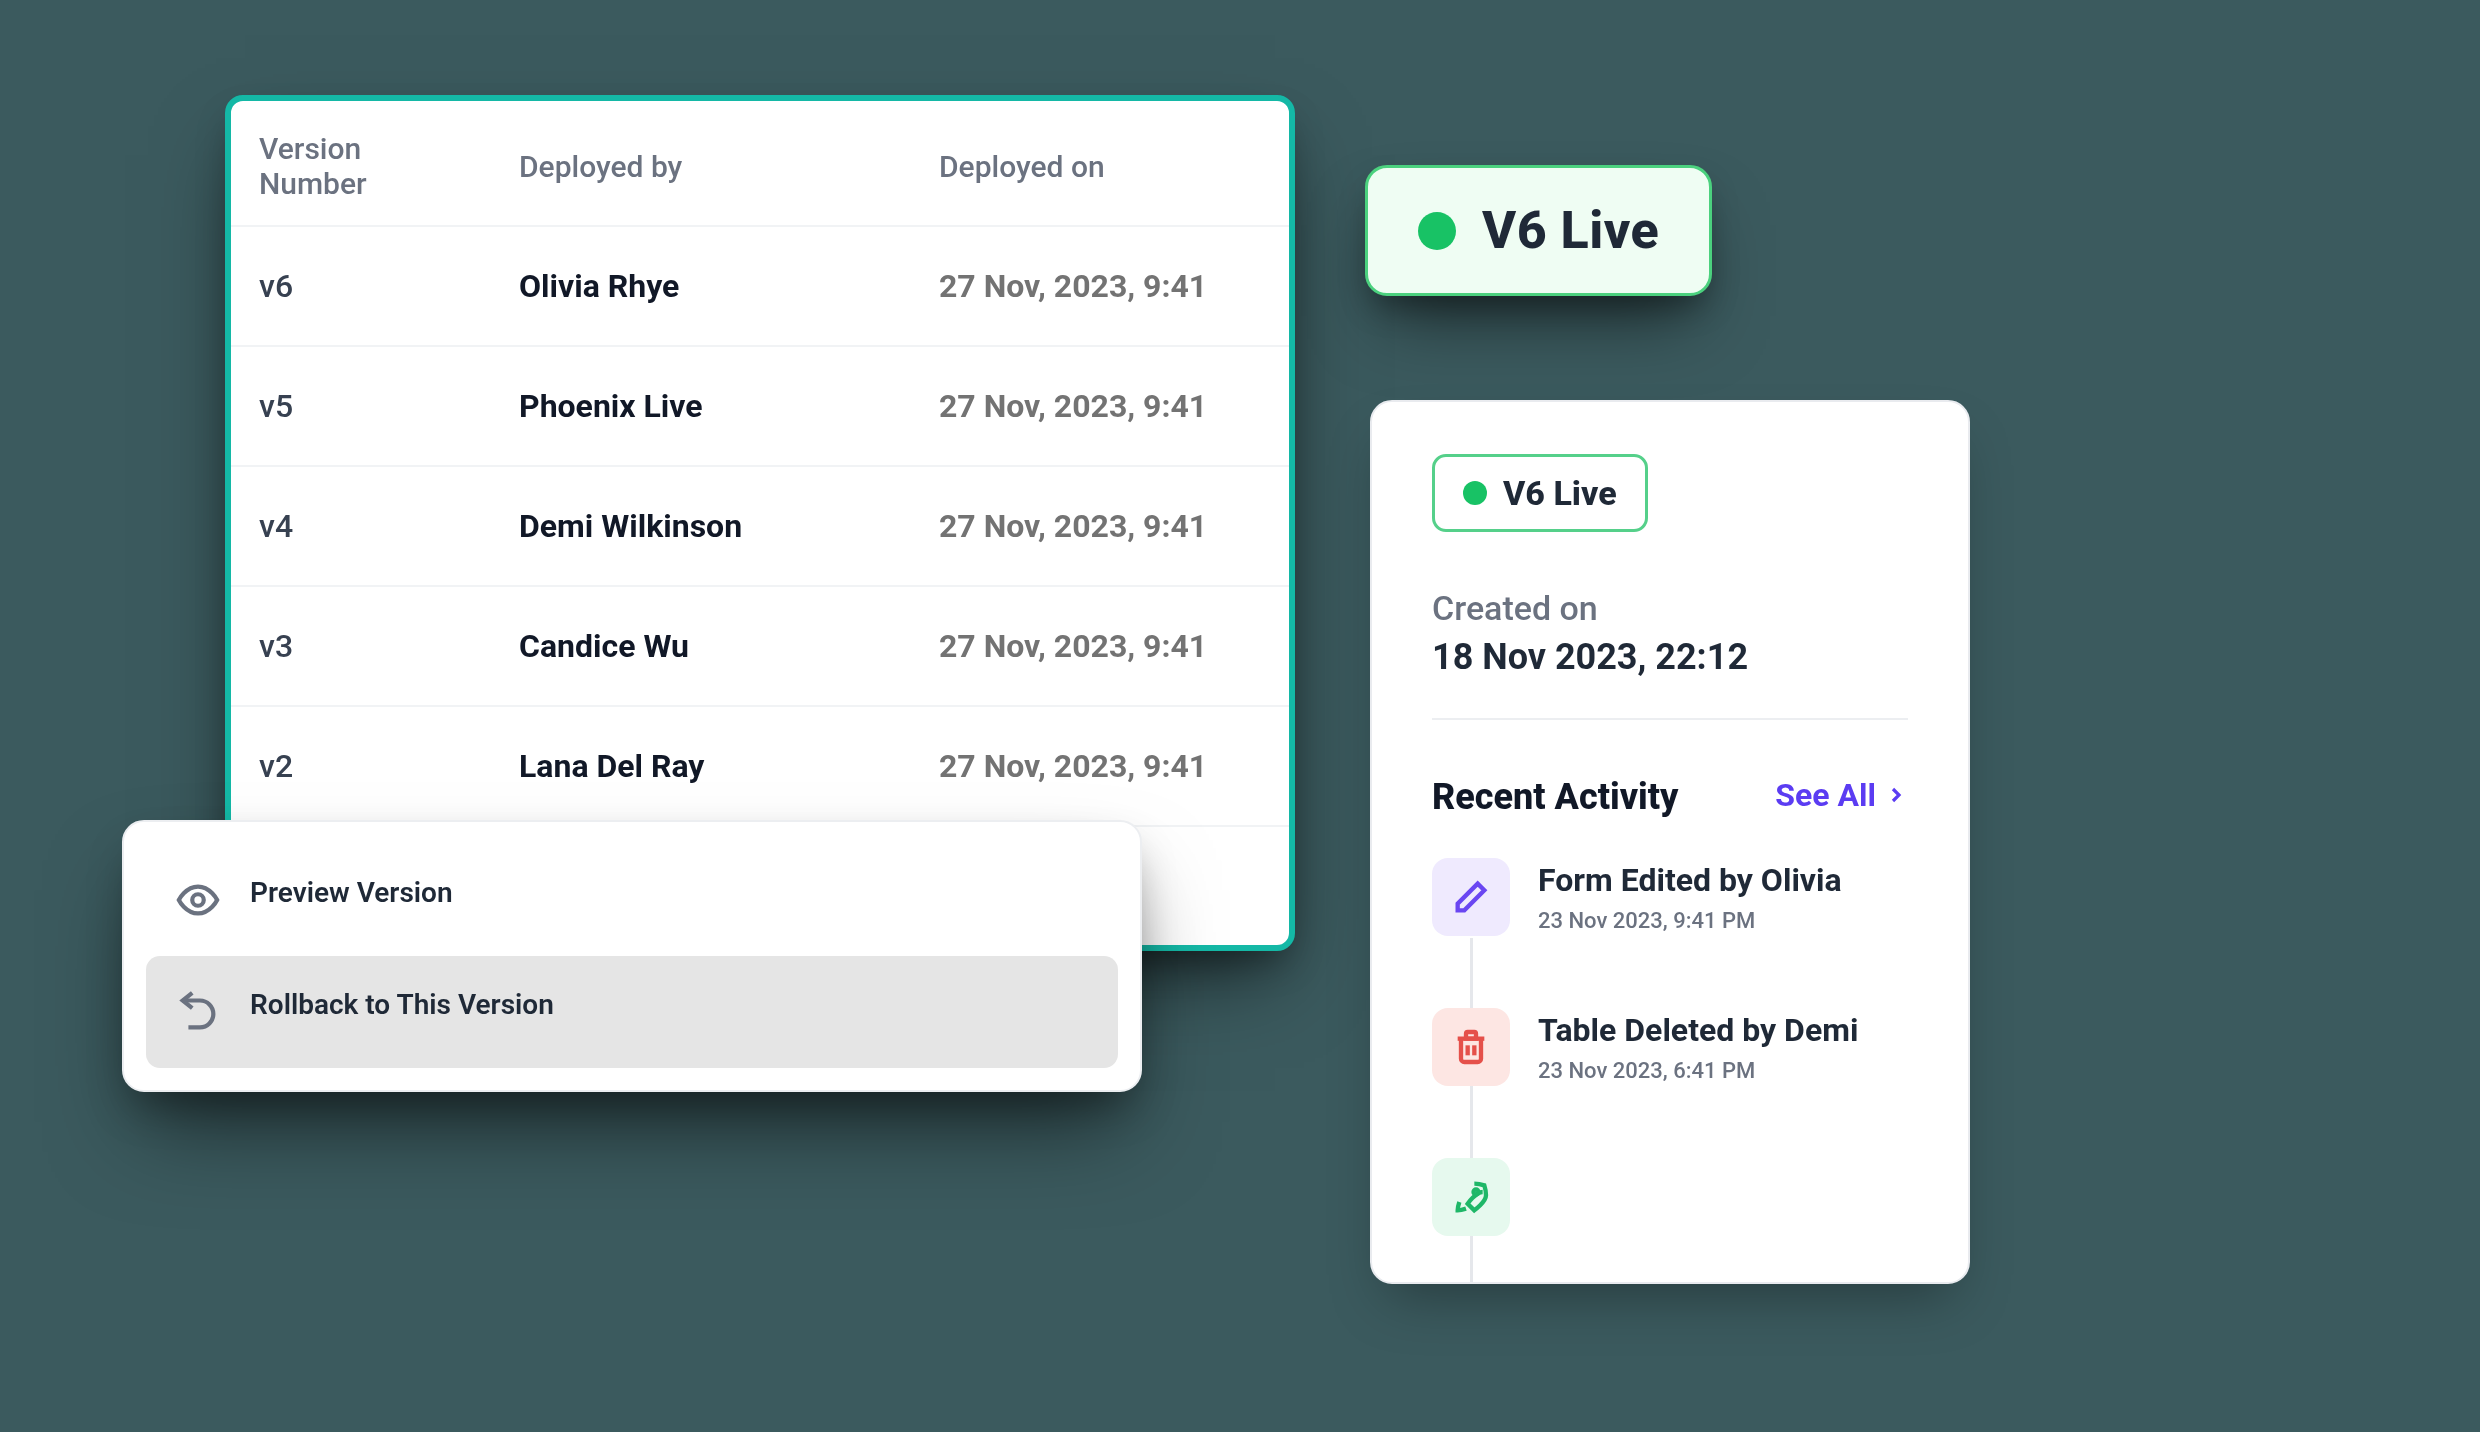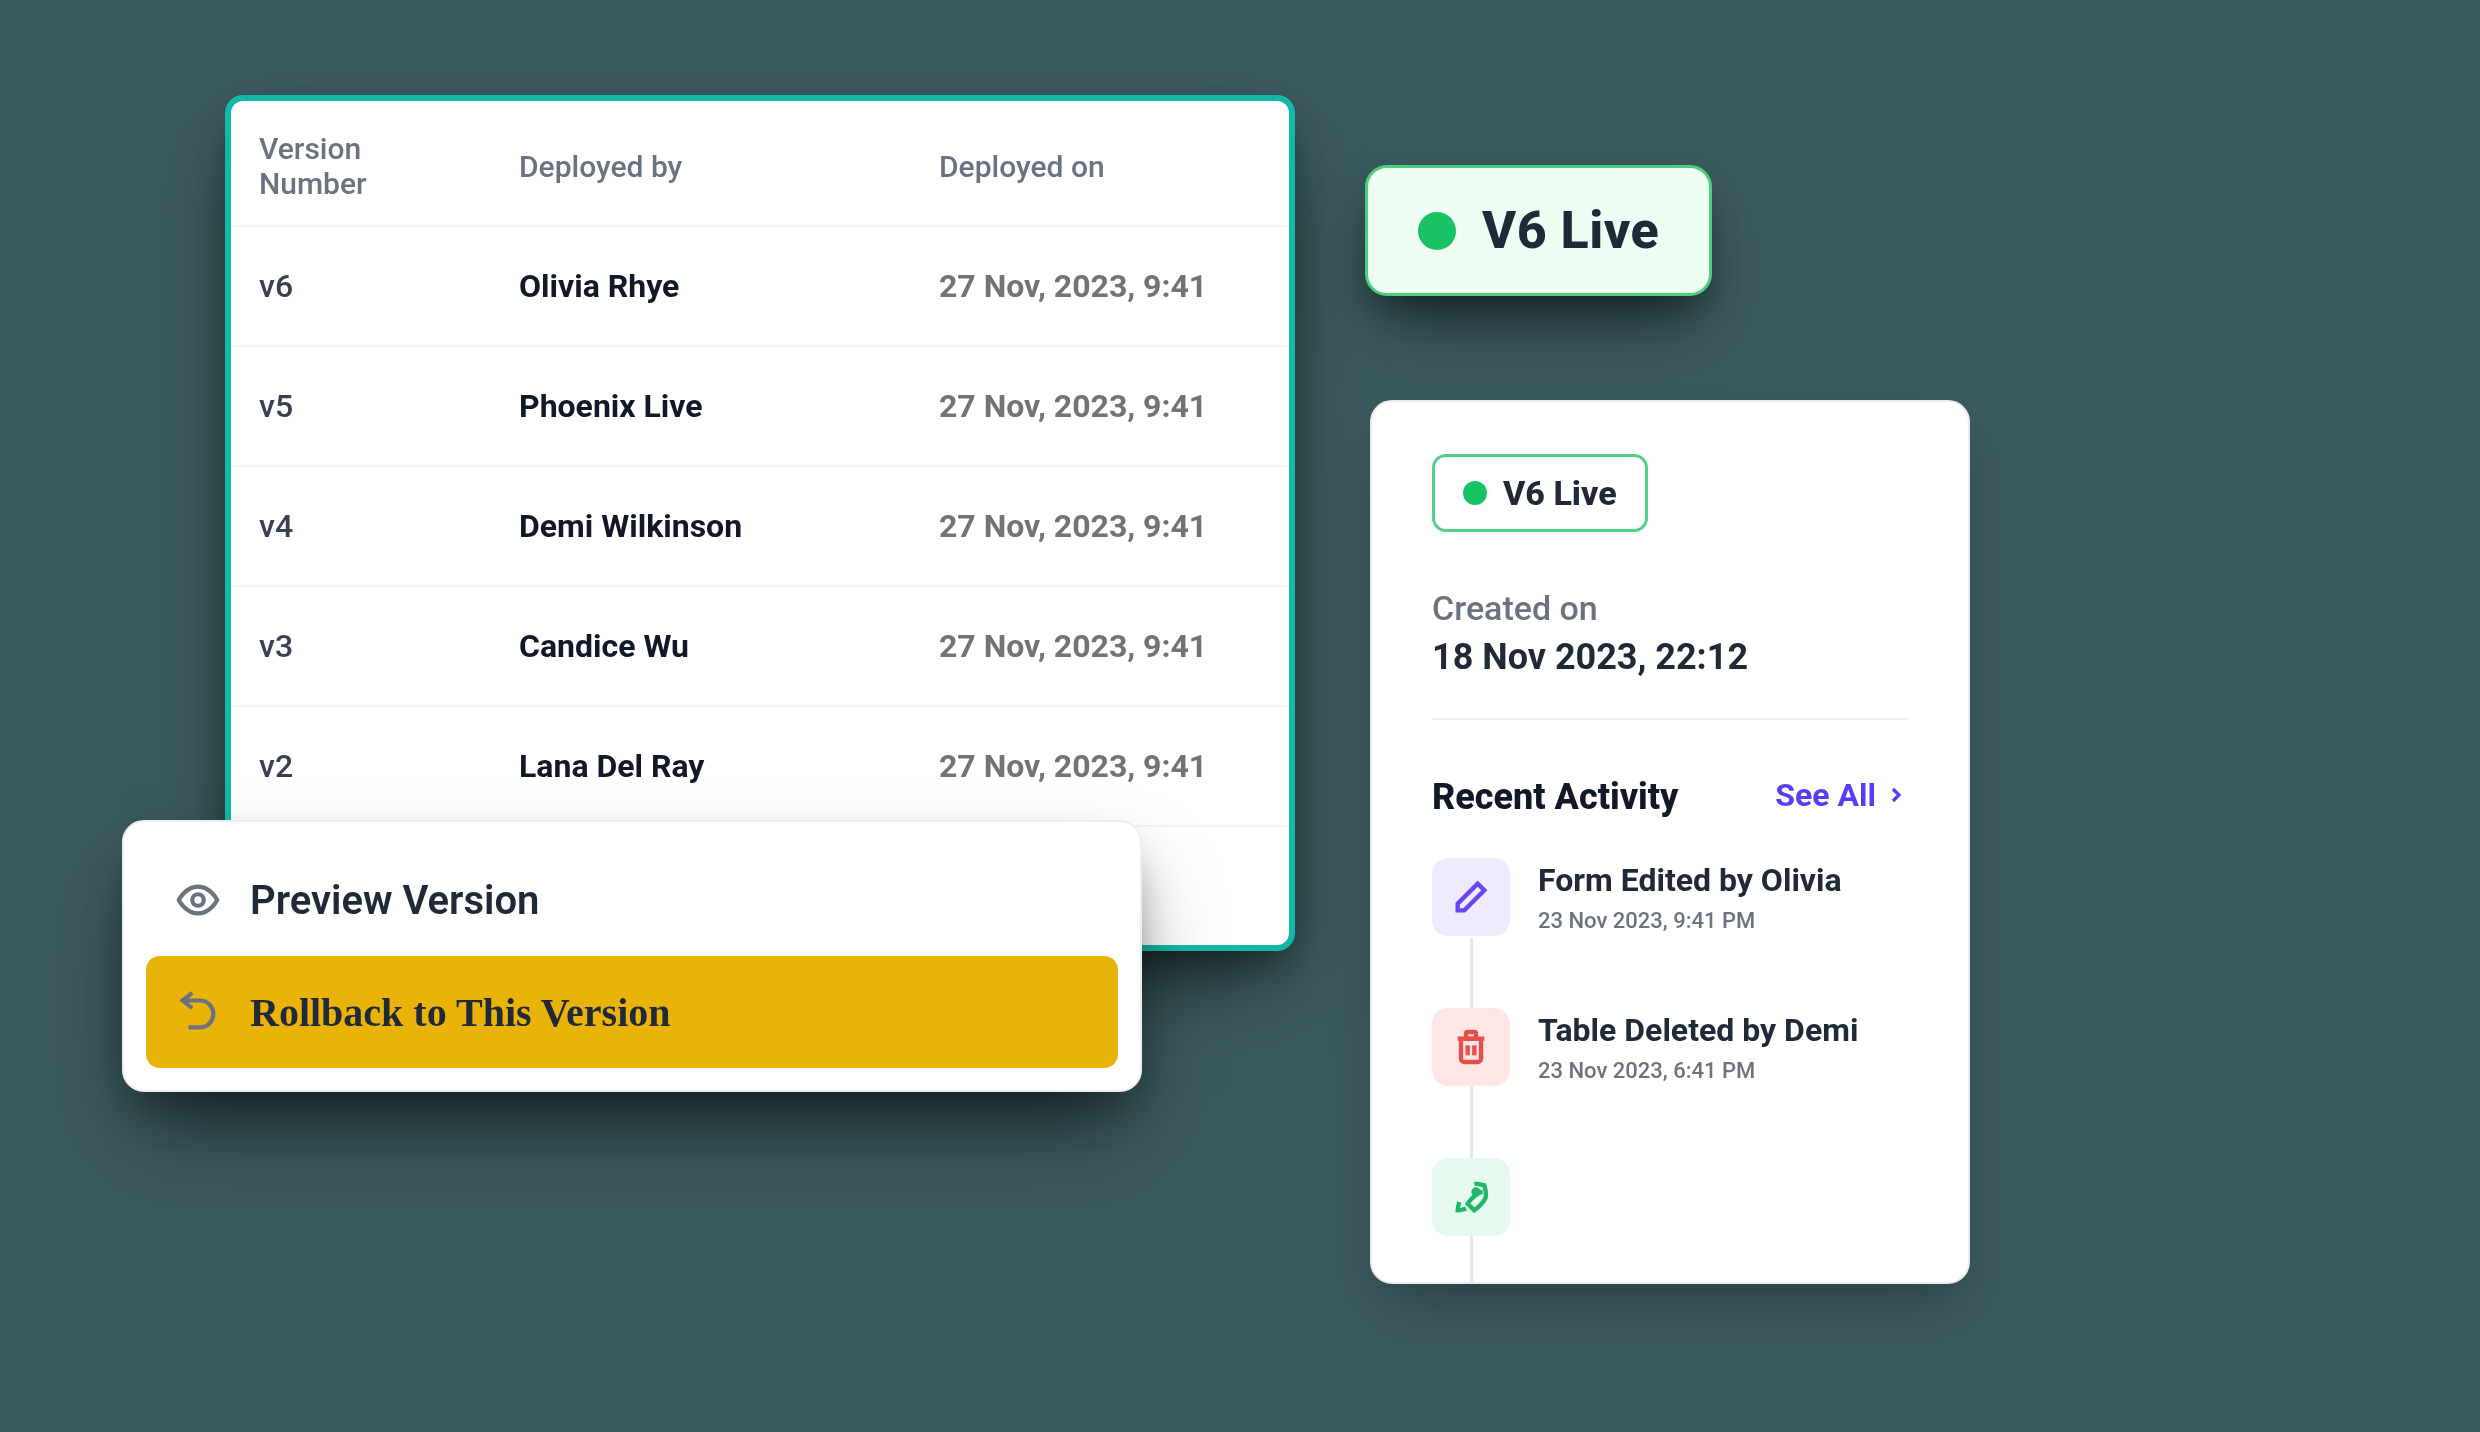--- a/index.html
+++ b/index.html
@@ -48,30 +48,30 @@
     top: 820px;
     width: 1020px;
     background: #fff;
     border-radius: 22px;
     border: 2px solid #eceef1;
     box-shadow: 0 50px 90px -20px rgba(0,0,0,0.55), 0 22px 44px -12px rgba(0,0,0,0.35);
     padding: 22px;
   }
   .context-menu .menu-item {
     display: flex;
-    align-items: center;
+    align-items: flex-start;
     gap: 28px;
     padding: 32px 28px;
     border-radius: 14px;
-    font-size: 40px;
+    font-size: 28px;
     font-weight: 600;
     color: #1f2937;
     cursor: pointer;
   }
-  .context-menu .menu-item.hovered { background: #eab308; font-family: Liberation Serif, serif; }
+  .context-menu .menu-item.hovered { background: #e5e5e5; }
   .context-menu .menu-icon { width: 48px; height: 48px; display: flex; align-items: center; justify-content: center; color: #6b7280; }
   .context-menu .menu-icon svg { width: 46px; height: 46px; stroke: currentColor; fill: none; stroke-width: 2.2; }
 
   
   .live-badge-large {
     position: absolute;
     left: 1365px;
     top: 165px;
     display: flex;
     align-items: center;

